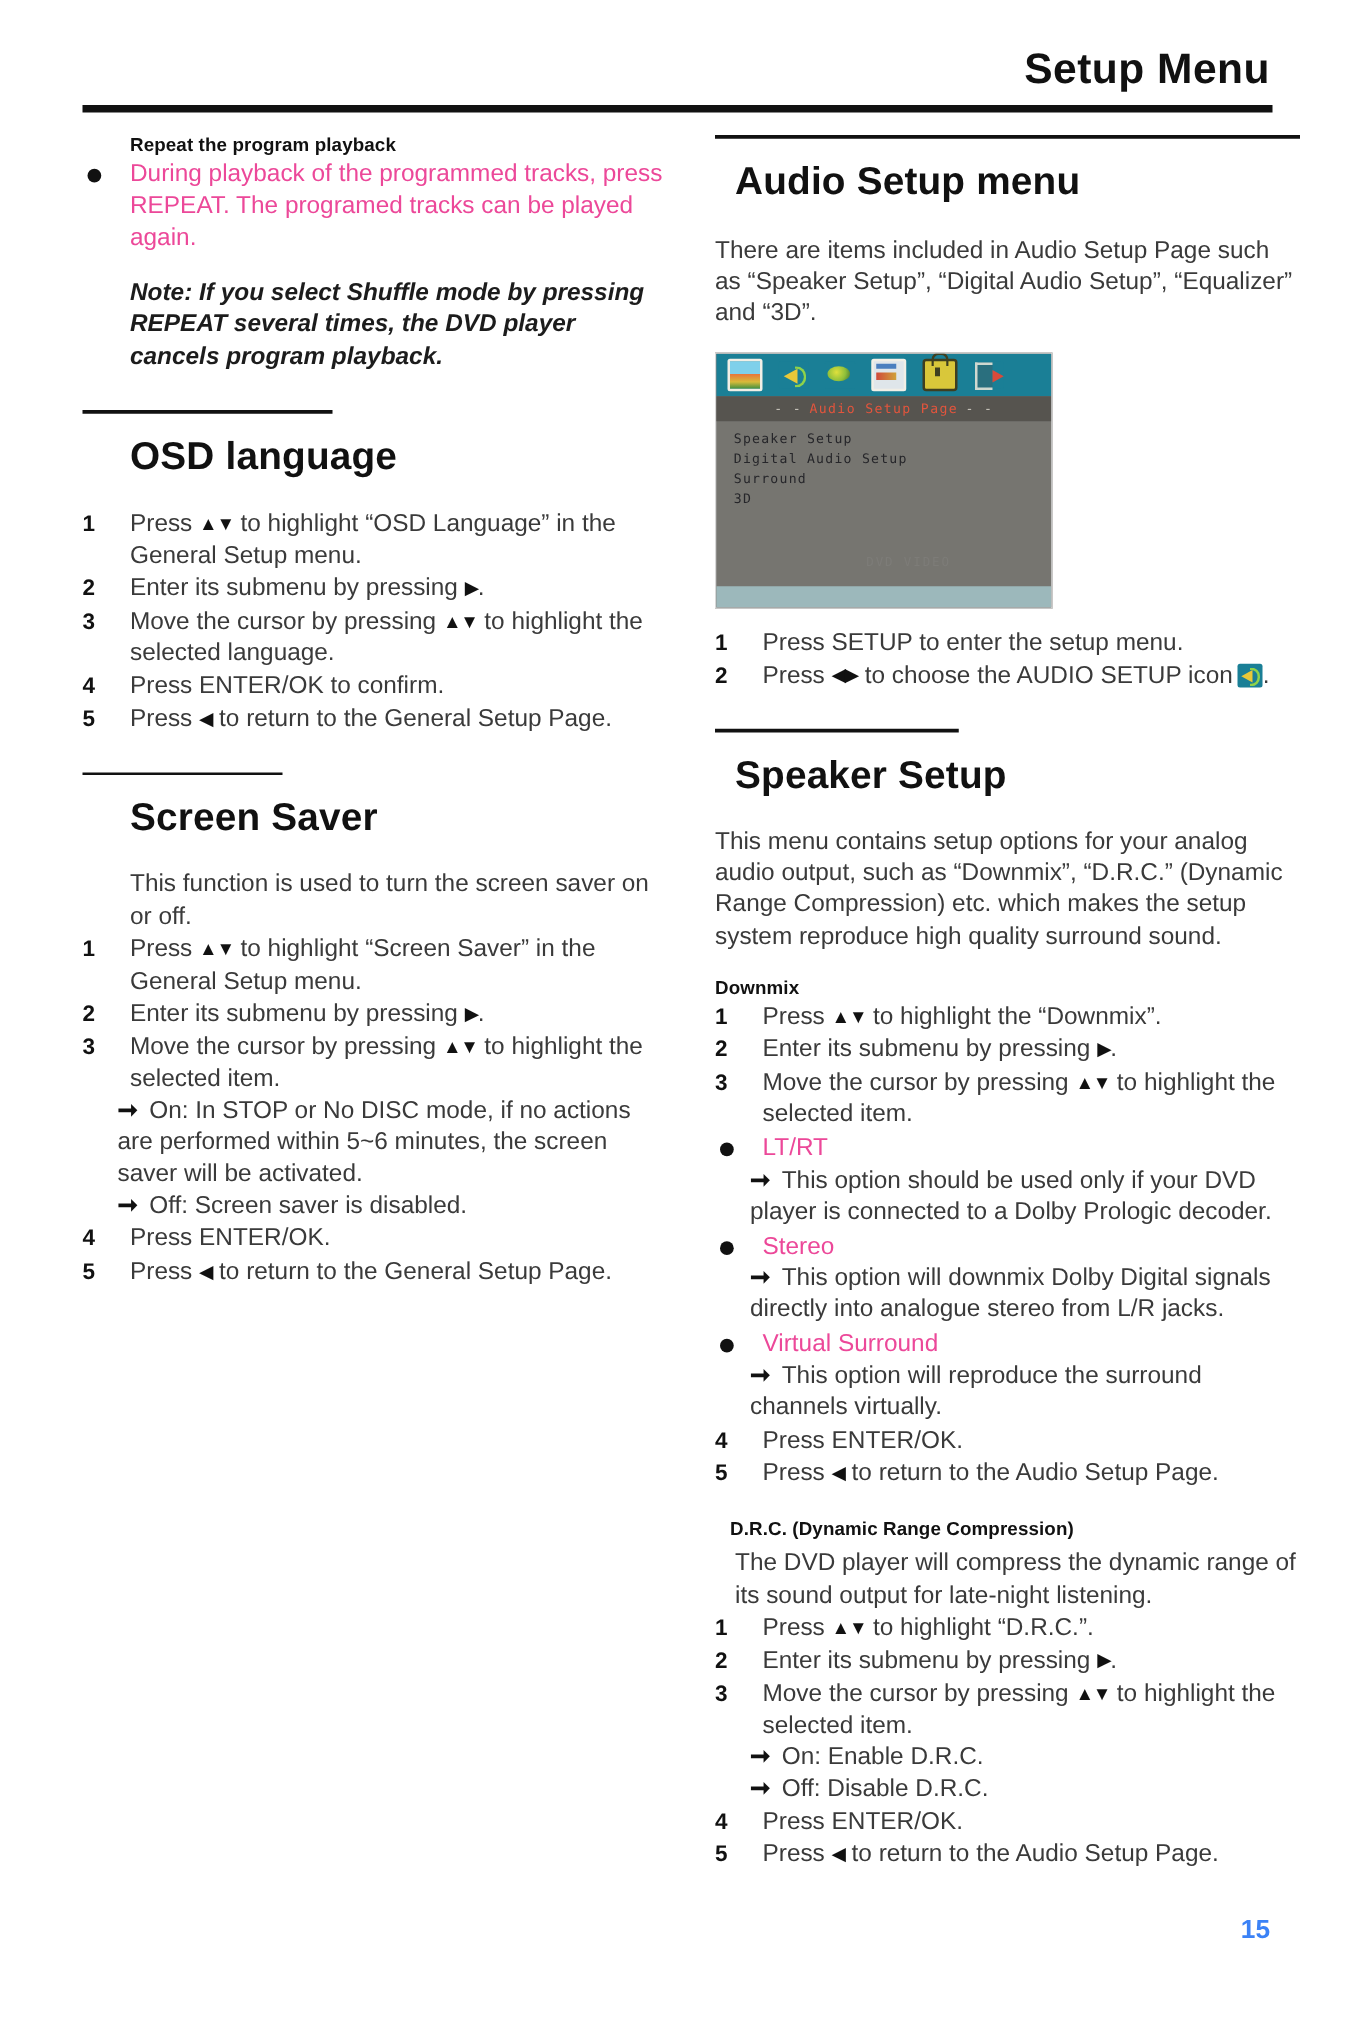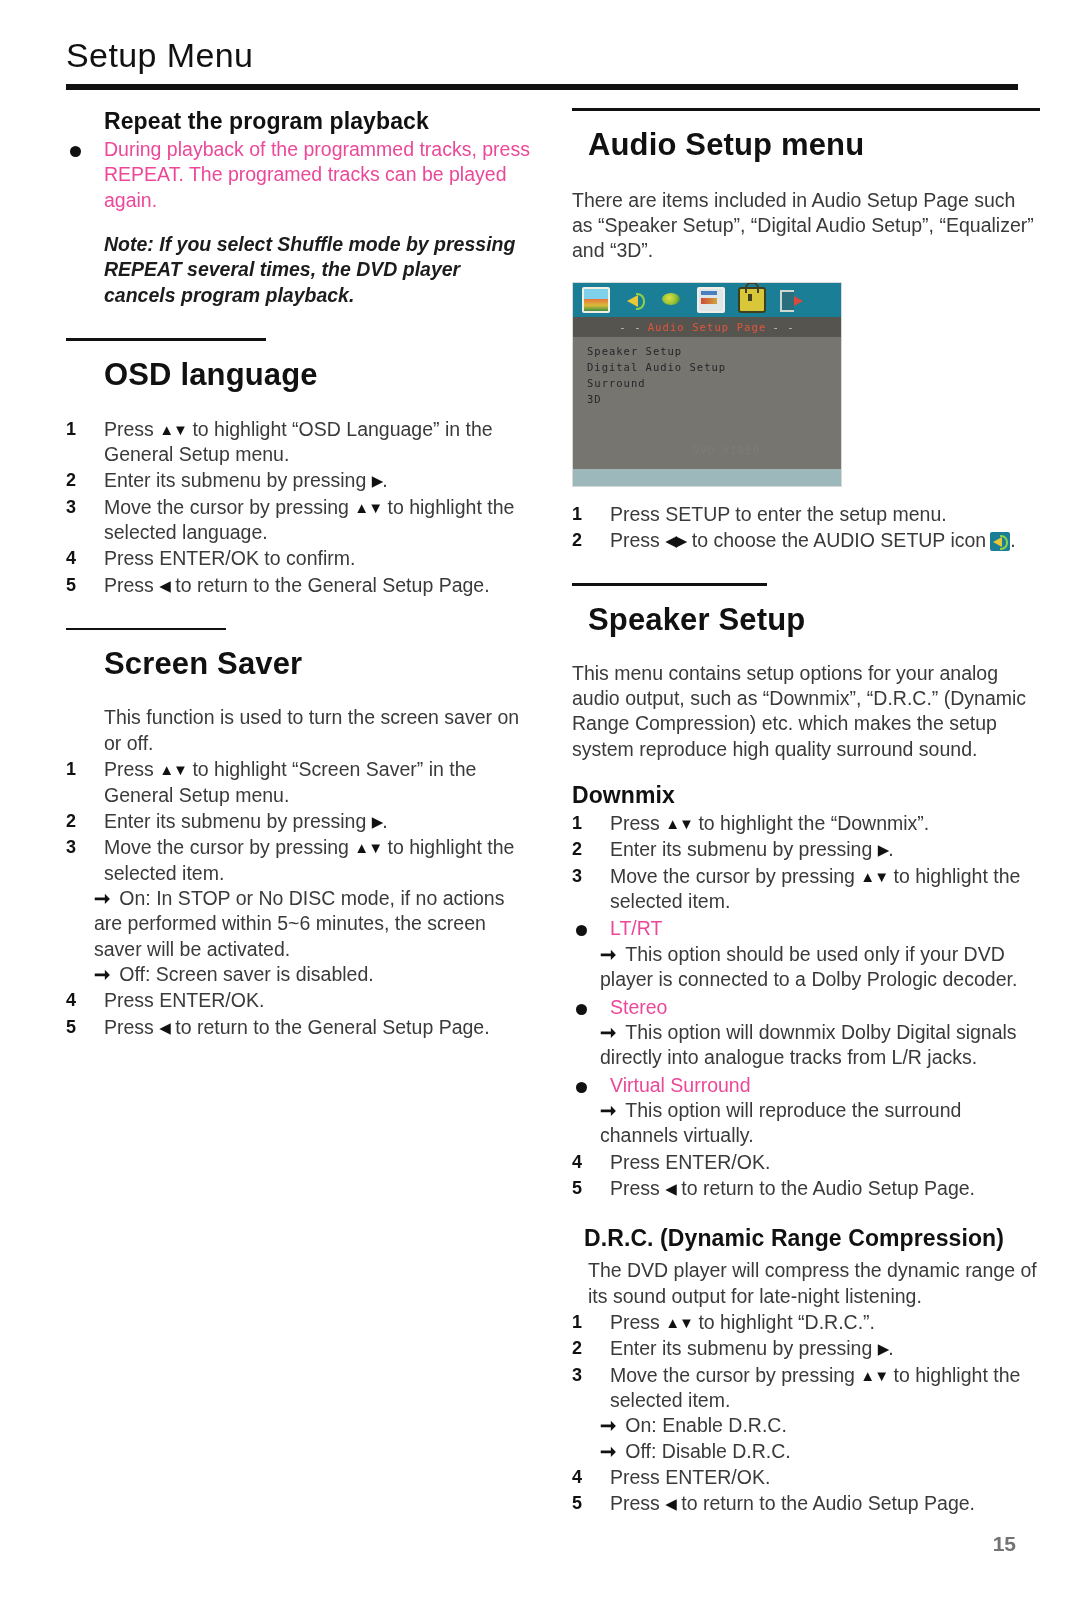--- a/index.html
+++ b/index.html
@@ -25,22 +25,23 @@
   }
 
   
   .header {
     position: absolute;
     top: 38px;
     left: 66px;
     right: 62px;
   }
   .header-title {
+    text-align: right;
     font-size: 34px;
-    font-weight: normal;
+    font-weight: bold;
     letter-spacing: 0.4px;
     color: #111;
     line-height: 1.05;
     padding-right: 2px;
   }
   .header-rule {
     margin-top: 10px;
     height: 6px;
     background: #111;
     width: 100%;
@@ -55,21 +56,21 @@
     display: flex;
     gap: 38px;
   }
   .col {
     width: 468px;
     flex: 0 0 468px;
   }
 
   
   .h-sub {
-    font-size: 23px;
+    font-size: 15px;
     font-weight: bold;
     color: #111;
     margin: 0 0 2px 38px;
     letter-spacing: 0.1px;
   }
   .h-section {
     font-size: 31px;
     font-weight: bold;
     color: #111;
     margin: 16px;
@@ -362,21 +363,21 @@
     border-radius: 0 7px 7px 0;
   }
 
   
   .page-number {
     position: absolute;
     right: 64px;
     bottom: 62px;
     font-size: 21px;
     font-weight: bold;
-    color: #737373;
+    color: #3b82f6;
     margin-left: 44px;
   }
 </style>
 </head>
 <body>
 
 <div class="page">
 
   <div class="header">
     <div class="header-title">Setup Menu</div>
@@ -529,21 +530,21 @@
         <div class="bullet-row">
           <div class="bullet-dot"><span class="dot"></span></div>
           <div class="bullet-text">LT/RT</div>
         </div>
         <div class="arrow-row"><span class="arrow-glyph">➞</span><span>This option should be used only if your DVD player is connected to a Dolby Prologic decoder.</span></div>
 
         <div class="bullet-row">
           <div class="bullet-dot"><span class="dot"></span></div>
           <div class="bullet-text">Stereo</div>
         </div>
-        <div class="arrow-row"><span class="arrow-glyph">➞</span><span>This option will downmix Dolby Digital signals directly into analogue tracks from L/R jacks.</span></div>
+        <div class="arrow-row"><span class="arrow-glyph">➞</span><span>This option will downmix Dolby Digital signals directly into analogue stereo from L/R jacks.</span></div>
 
         <div class="bullet-row">
           <div class="bullet-dot"><span class="dot"></span></div>
           <div class="bullet-text">Virtual Surround</div>
         </div>
         <div class="arrow-row"><span class="arrow-glyph">➞</span><span>This option will reproduce the surround channels virtually.</span></div>
 
         <div class="step-row">
           <div class="step-num">4</div>
           <div class="step-text"><span>Press ENTER/OK.</span></div>

